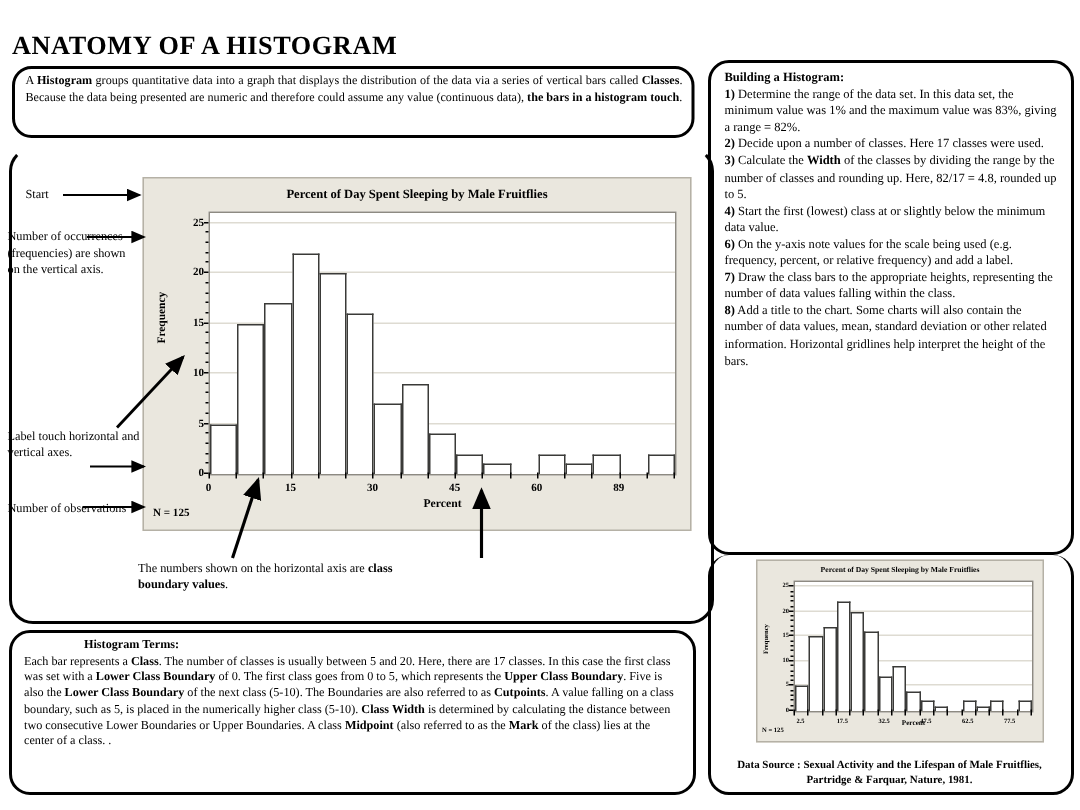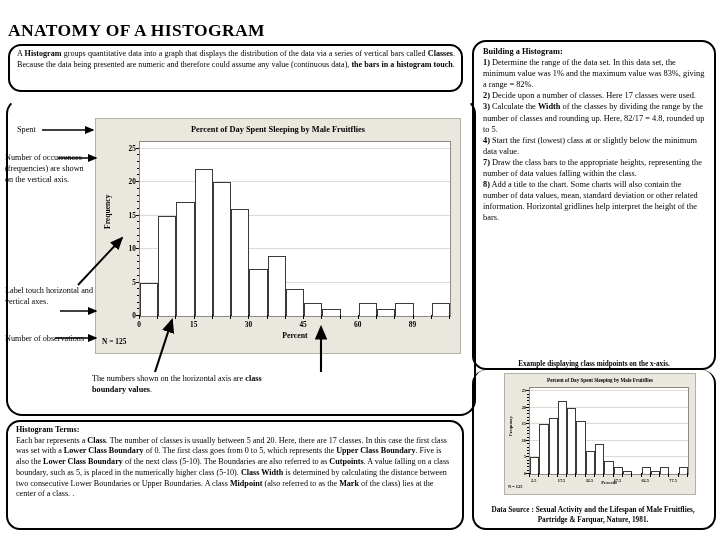--- a/index.html
+++ b/index.html
@@ -63,21 +63,21 @@
   #building-box .num { font-weight: bold; }
 
   #terms-box {
     left: 6px; top: 420px;
     width: 458px; height: 110px;
     padding: 3px 7px 2px 8px;
     font-size: 8.15px;
     line-height: 10.7px;
     border-radius: 14px;
   }
-  #terms-box .hd { font-weight: bold; }
+  #terms-box .hd { font-weight: bold; margin-left: 40px; }
 
   
   #left-frame {
     position: absolute;
     left: 6px; top: 98px;
     width: 470px; height: 318px;
     border: 2px solid #000;
     border-radius: 16px;
     box-sizing: border-box;
     background: transparent;
@@ -252,27 +252,28 @@
       value (continuous data), <b>the bars in a histogram touch</b>.
     </span>
   </div>
 
   <div id="building-box" class="roundbox">
     <p class="hd">Building a Histogram:</p>
     <p><span class="num">1)</span> Determine the range of the data set. In this data set, the minimum value was 1% and the maximum value was 83%, giving a range = 82%.</p>
     <p><span class="num">2)</span> Decide upon a number of classes.  Here 17 classes were used.</p>
     <p><span class="num">3)</span> Calculate the <b>Width</b> of the classes by dividing the range by the number of classes and rounding up.  Here, 82/17 = 4.8, rounded up to 5.</p>
     <p><span class="num">4)</span> Start the first (lowest) class at or slightly below the minimum data value.</p>
+    <p><span class="num">6)</span> On the y-axis note values for the scale being used (e.g. frequency, percent, or relative frequency) and add a label.</p>
     <p><span class="num">7)</span> Draw the class bars to the appropriate heights, representing the number of data values falling within the class.</p>
     <p><span class="num">8)</span> Add a title to the chart.  Some charts will also contain the number of data values, mean, standard deviation or other related information.  Horizontal gridlines help interpret the height of the bars.</p>
   </div>
 
   <div id="left-frame"></div>
 
-  <div class="annot" id="ann-title">Spent</div>
+  <div class="annot" id="ann-title">Start</div>
   <div class="annot" id="ann-freq">Number of occurrences (frequencies) are shown on the vertical axis.</div>
   <div class="annot" id="ann-label">Label touch horizontal and vertical axes.</div>
   <div class="annot" id="ann-nobs">Number of observations</div>
 
   <div class="annot" id="ann-boundary">
     The numbers shown on the horizontal axis are <b>class boundary values</b>.
   </div>
 
   <div id="chart-panel">
     <div id="chart-title">Percent of Day Spent Sleeping by Male Fruitflies</div>
@@ -353,21 +354,20 @@
       <div class="xtick-mark" style="left: 353px; top: 196px; height: 4px;"></div>
       <div class="xtick-label" style="left: 43px; top: 201px;">0</div>
       <div class="xtick-label" style="left: 97.7059px; top: 201px;">15</div>
       <div class="xtick-label" style="left: 152.412px; top: 201px;">30</div>
       <div class="xtick-label" style="left: 207.118px; top: 201px;">45</div>
       <div class="xtick-label" style="left: 261.824px; top: 201px;">60</div>
       <div class="xtick-label" style="left: 316.529px; top: 201px;">89</div>
     </div>
 
   <div id="source-box"></div>
-  <div id="mini-caption">Example displaying class midpoints on the x-axis.</div>
   <div id="mini-panel">
     <div id="mini-title">Percent of Day Spent Sleeping by Male Fruitflies</div>
     <div id="mini-ylab">Frequency</div>
     <div id="mini-xlab">Percent</div>
     <div id="mini-n">N = 125</div>
     <div id="mini-plot" class="plot">
         <div class="mini-grid" style="bottom: 16.5385px;"></div>
         <div class="mini-grid" style="bottom: 33.0769px;"></div>
         <div class="mini-grid" style="bottom: 49.6154px;"></div>
         <div class="mini-grid" style="bottom: 66.1538px;"></div>

